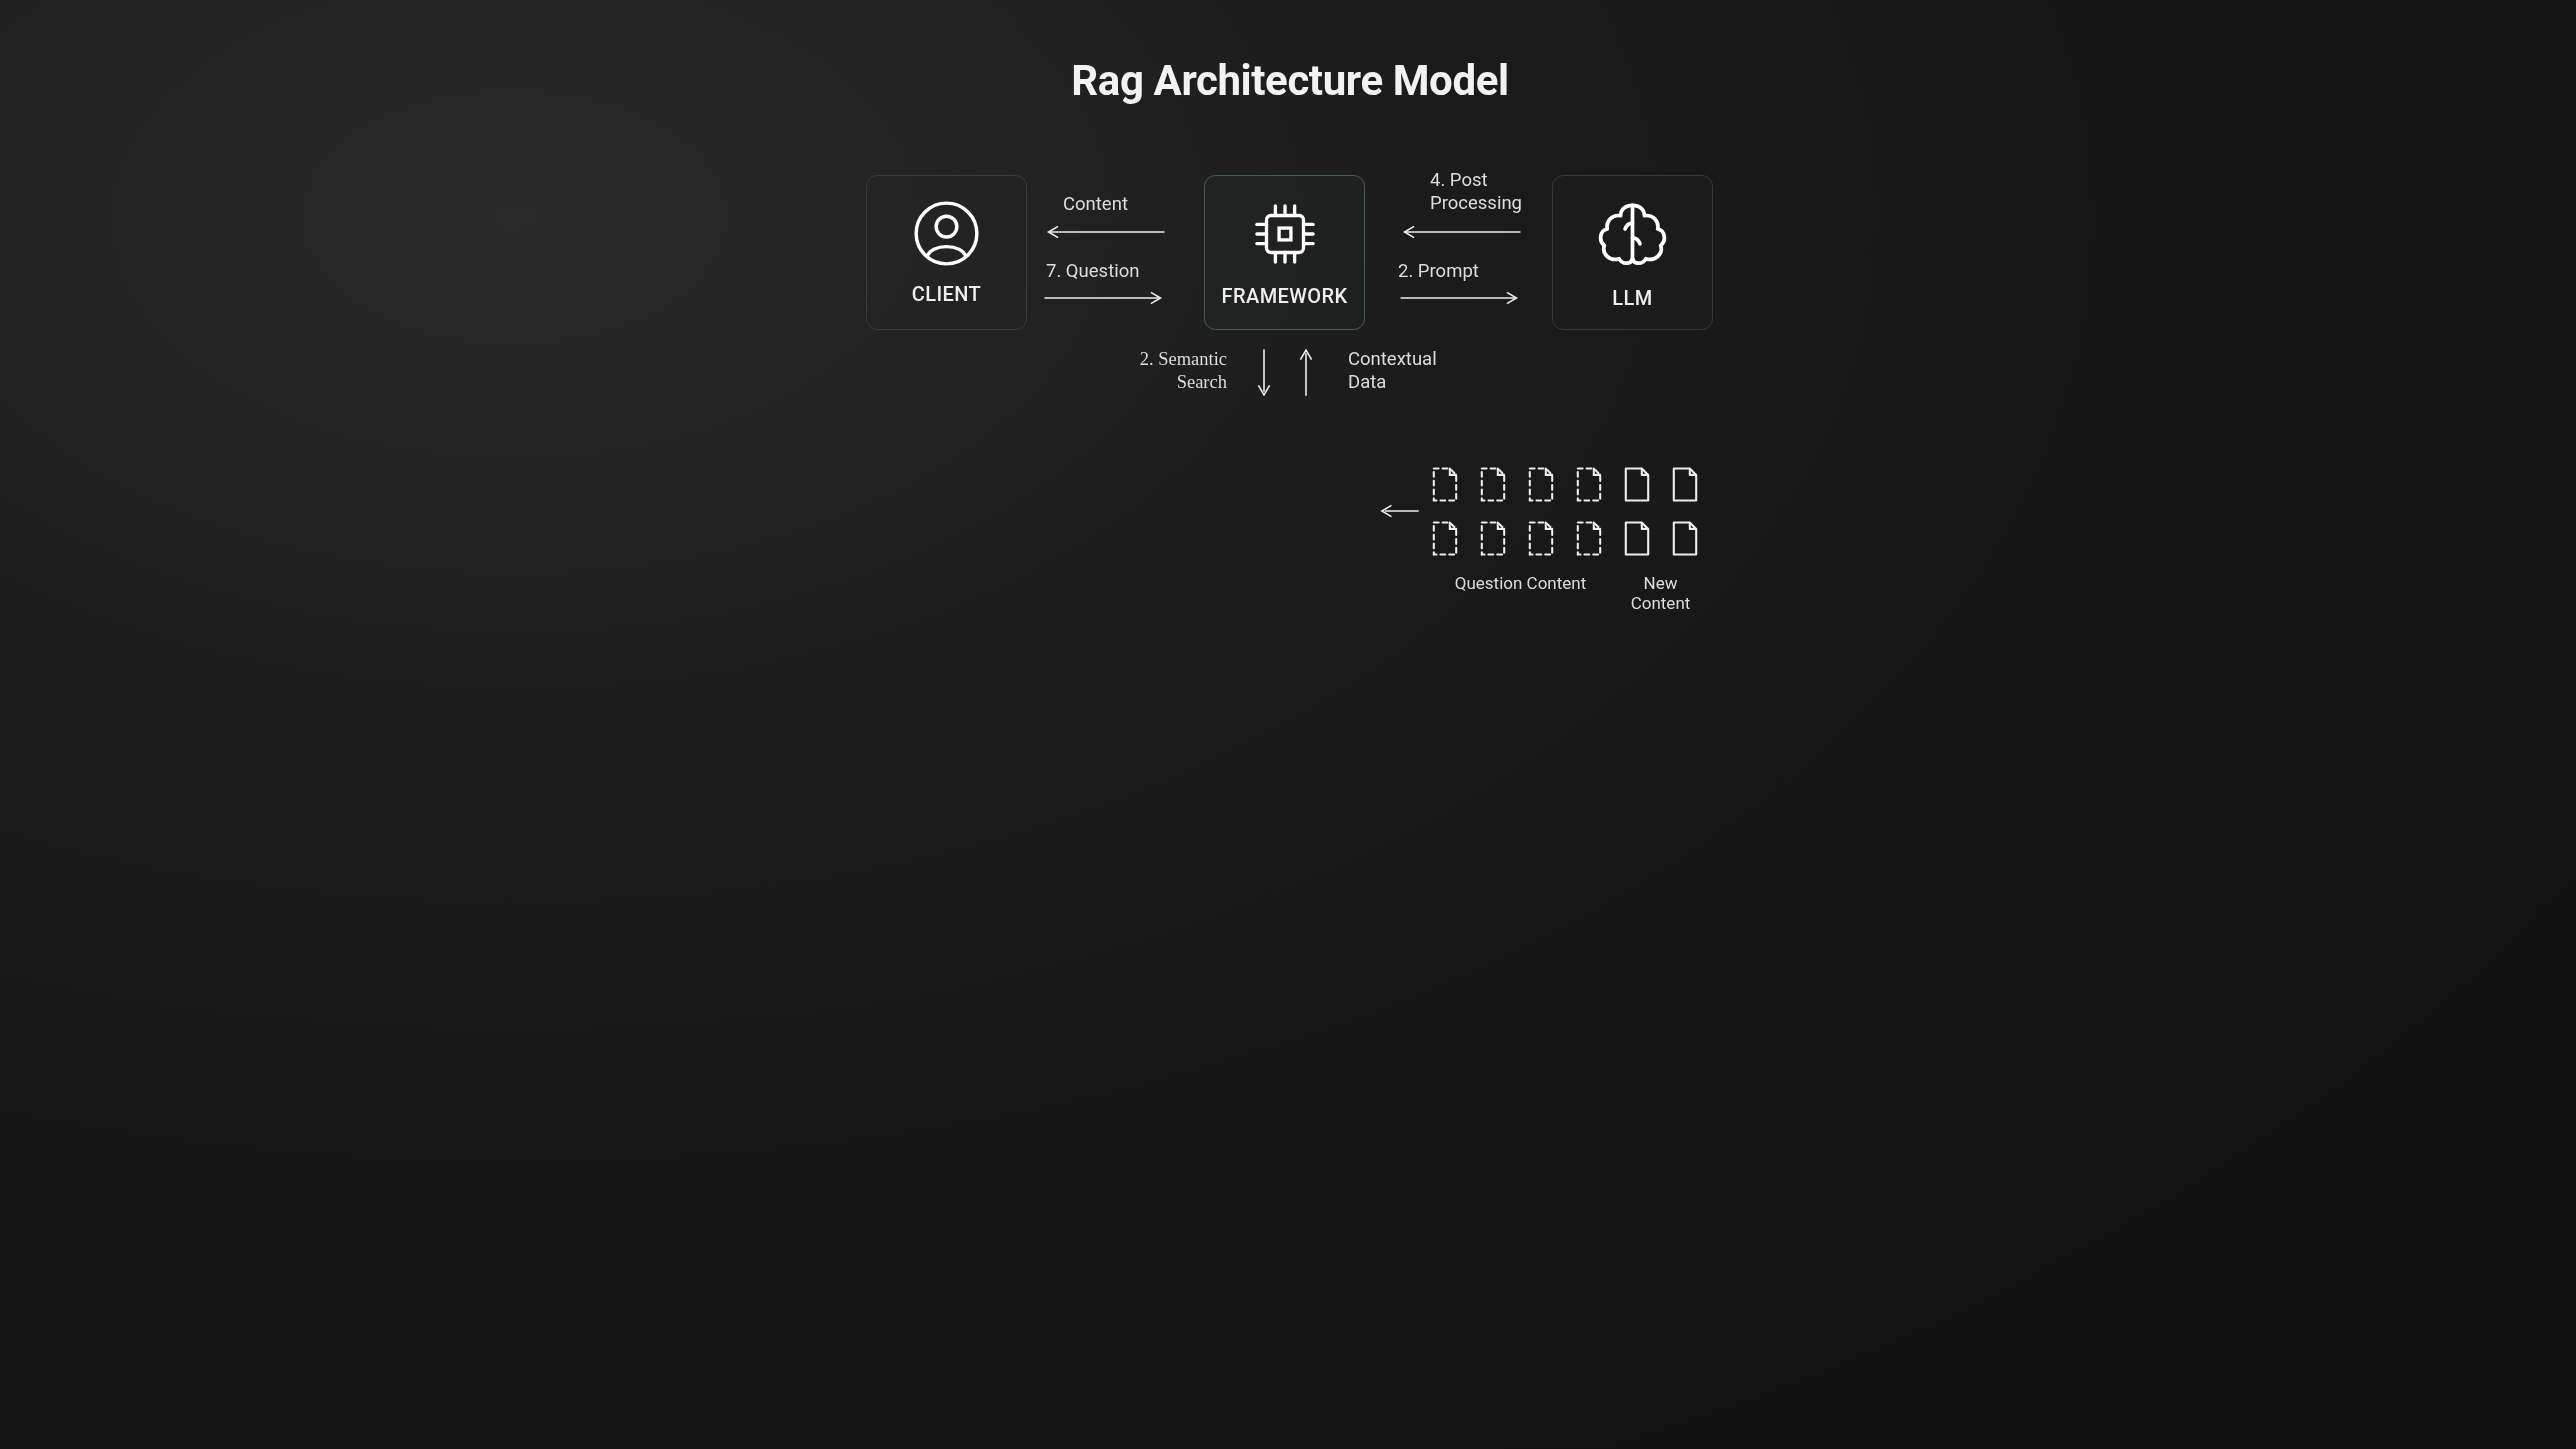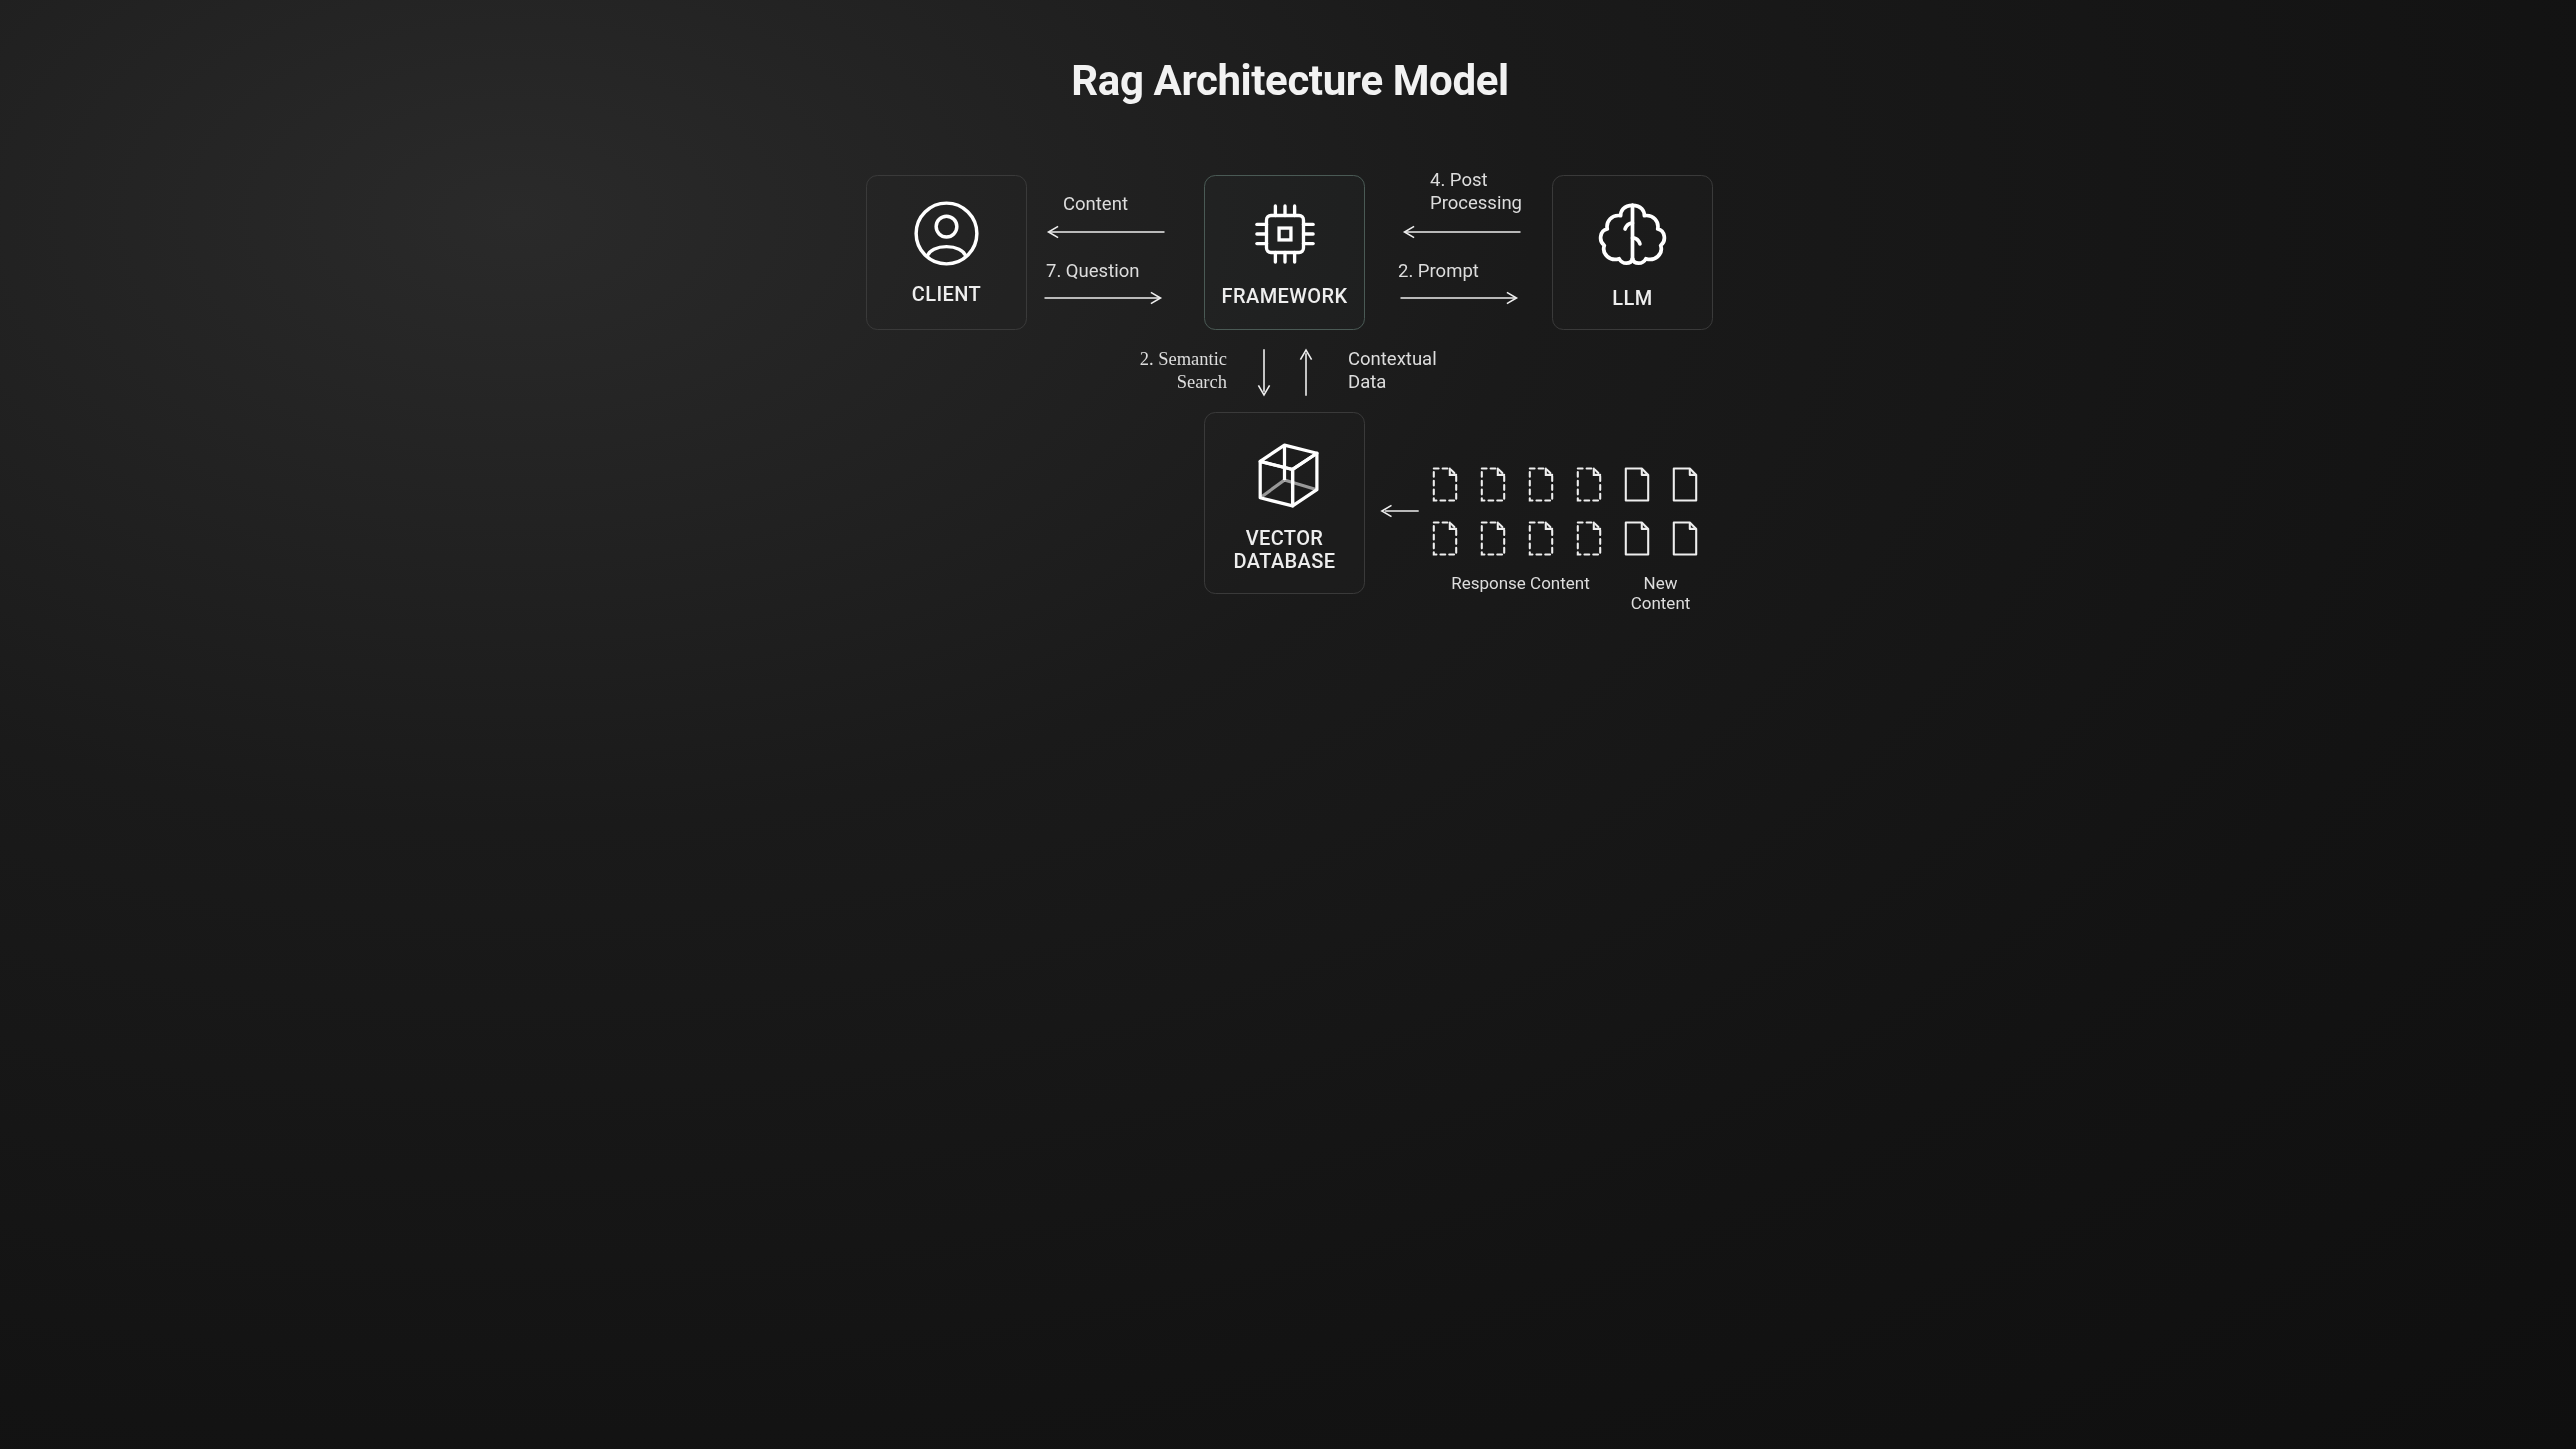--- a/index.html
+++ b/index.html
@@ -156,33 +156,20 @@
         <path d="M60 12 C48 12 44 20 44 26 C32 24 24 34 26 44 C16 46 14 60 22 66 C18 78 30 88 42 84 C46 92 58 92 60 84"></path>
         <path d="M60 12 C72 12 76 20 76 26 C88 24 96 34 94 44 C104 46 106 60 98 66 C102 78 90 88 78 84 C74 92 62 92 60 84"></path>
         <line x1="60" y1="12" x2="60" y2="84"></line>
         <path d="M60 36 C52 36 50 44 50 44"></path>
         <path d="M60 56 C68 56 70 64 70 64"></path>
       </svg>
     </span>
     <span class="node-label">LLM</span>
   </div>
 
-  <div class="node vector">
-    <span>
-      <svg width="81" height="81" viewBox="0 0 100 100" stroke="#fff" stroke-width="4" fill="none" stroke-linejoin="round">
-        <polygon points="20,35 50,15 90,25 60,45"></polygon>
-        <polygon points="20,35 60,45 60,90 20,80"></polygon>
-        <polygon points="60,45 90,25 90,70 60,90"></polygon>
-        <line x1="50" y1="15" x2="50" y2="58"></line>
-        <line x1="50" y1="58" x2="20" y2="80" stroke-opacity="0.55"></line>
-        <line x1="50" y1="58" x2="90" y2="70" stroke-opacity="0.55"></line>
-      </svg>
-    </span>
-    <span class="node-label">VECTOR<br>DATABASE</span>
-  </div>
 
   <div class="lbl" style="left:361px; top:193px;">Content</div>
   <div class="lbl" style="left:344px; top:260px;">7. Question</div>
 
   <div class="lbl" style="left:728px; top:169px;">4. Post<br>Processing</div>
   <div class="lbl" style="left:696px; top:260px;">2. Prompt</div>
 
   <div class="lbl" style="left:420px; top:348px; text-align:right; width:105px;font-family:Liberation Serif, serif;">2. Semantic<br>Search</div>
   <div class="lbl" style="left:646px; top:348px;">Contextual<br>Data</div>
 
@@ -289,19 +276,19 @@
         </svg>
       </div>
       <div class="doc">
         <svg width="32" height="39" viewBox="0 0 40 48" stroke="#eee" stroke-width="2.6" fill="none" stroke-linejoin="round">
           <path d="M6 4 H26 L34 12 V44 H6 Z"></path>
             <path d="M26 4 V12 H34"></path>
         </svg>
       </div>
     </div>
     <div class="doc-labels">
-      <div class="orig">Response Content</div>
+      <div class="orig">Question Content</div>
       <div class="new">New Content</div>
     </div>
   </div>
 
 </div>
 
 
 </body></html>

